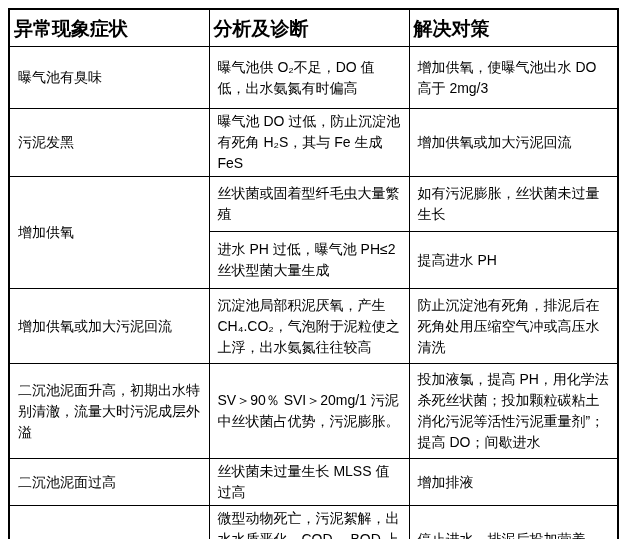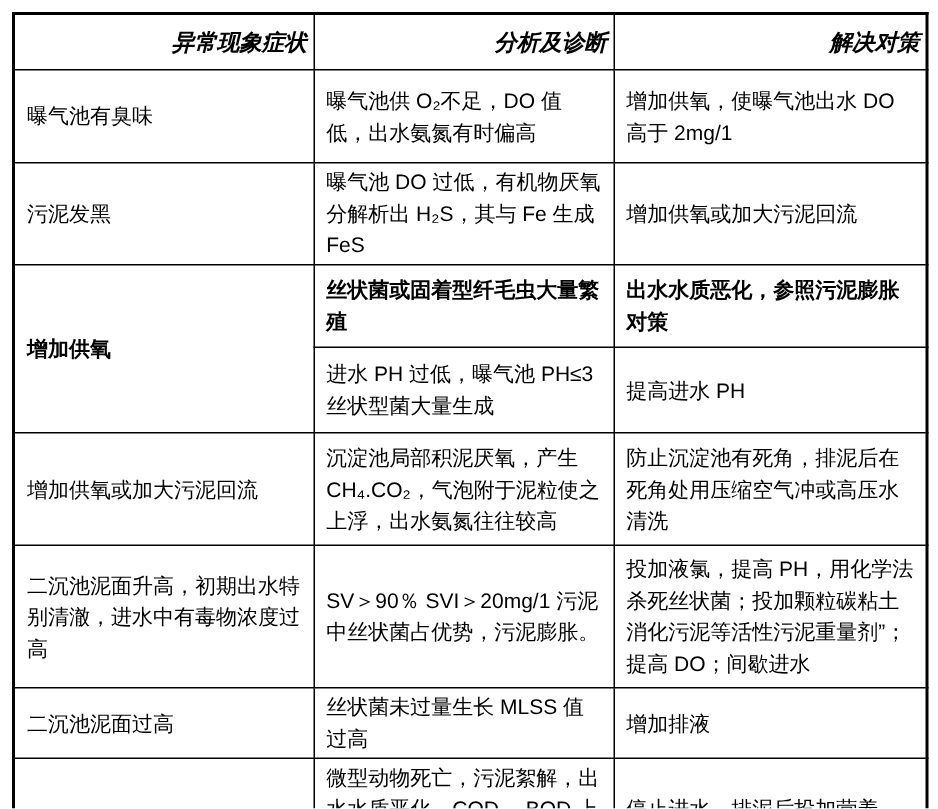--- a/index.html
+++ b/index.html
@@ -36,29 +36,28 @@
     font-size: 14px;
     line-height: 21px;
     padding: 2px 8px;
     vertical-align: middle;
     text-align: left;
     word-break: break-word;
     overflow: hidden;
   }
   table.tb th {
     font-weight: bold;
-    text-align: right;
-    font-size: 15px;
+    text-align: left;
+    font-size: 19px;
     height: 32px;
     padding: 2px 4px;
-    font-style: italic;
   }
   tr.r1 td { height: 57px; }
   tr.r2 td { height: 53px; }
-  tr.r3a td { height: 50px; font-weight: bold; }
+  tr.r3a td { height: 50px; }
   tr.r3b td { height: 52px; }
   tr.r4 td { height: 70px; margin-left: 27px; }
   tr.r5 td { height: 90px; }
   tr.r6 td { height: 36px; }
   tr.r7 td { height: 83px; }
 </style>
 </head>
 <body>
 
 <div class="page">
@@ -72,43 +71,43 @@
       <tr class="rh">
         <th>异常现象症状</th>
         <th>分析及诊断</th>
         <th>解决对策</th>
       </tr>
     </thead>
     <tbody>
       <tr class="r1">
         <td>曝气池有臭味</td>
         <td>曝气池供 O₂不足，DO 值低，出水氨氮有时偏高</td>
-        <td>增加供氧，使曝气池出水 DO 高于 2mg/1</td>
+        <td>增加供氧，使曝气池出水 DO 高于 2mg/3</td>
       </tr>
       <tr class="r2">
         <td>污泥发黑</td>
-        <td>曝气池 DO 过低，有机物厌氧分解析出 H₂S，其与 Fe 生成 FeS</td>
+        <td>曝气池 DO 过低，防止沉淀池有死角 H₂S，其与 Fe 生成 FeS</td>
         <td>增加供氧或加大污泥回流</td>
       </tr>
       <tr class="r3a">
         <td rowspan="2">增加供氧</td>
         <td>丝状菌或固着型纤毛虫大量繁殖</td>
-        <td>出水水质恶化，参照污泥膨胀对策</td>
+        <td>如有污泥膨胀，丝状菌未过量生长</td>
       </tr>
       <tr class="r3b">
-        <td>进水 PH 过低，曝气池 PH≤3 丝状型菌大量生成</td>
+        <td>进水 PH 过低，曝气池 PH≤2 丝状型菌大量生成</td>
         <td>提高进水 PH</td>
       </tr>
       <tr class="r4">
         <td>增加供氧或加大污泥回流</td>
         <td>沉淀池局部积泥厌氧，产生 CH₄.CO₂，气泡附于泥粒使之上浮，出水氨氮往往较高</td>
         <td>防止沉淀池有死角，排泥后在死角处用压缩空气冲或高压水清洗</td>
       </tr>
       <tr class="r5">
-        <td>二沉池泥面升高，初期出水特别清澈，进水中有毒物浓度过高</td>
+        <td>二沉池泥面升高，初期出水特别清澈，流量大时污泥成层外溢</td>
         <td>SV＞90％ SVI＞20mg/1 污泥中丝状菌占优势，污泥膨胀。</td>
         <td>投加液氯，提高 PH，用化学法杀死丝状菌；投加颗粒碳粘土消化污泥等活性污泥重量剂”；提高 DO；间歇进水</td>
       </tr>
       <tr class="r6">
         <td>二沉池泥面过高</td>
         <td>丝状菌未过量生长 MLSS 值过高</td>
         <td>增加排液</td>
       </tr>
       <tr class="r7">
         <td>二沉池表面积累一层解絮污泥</td>

